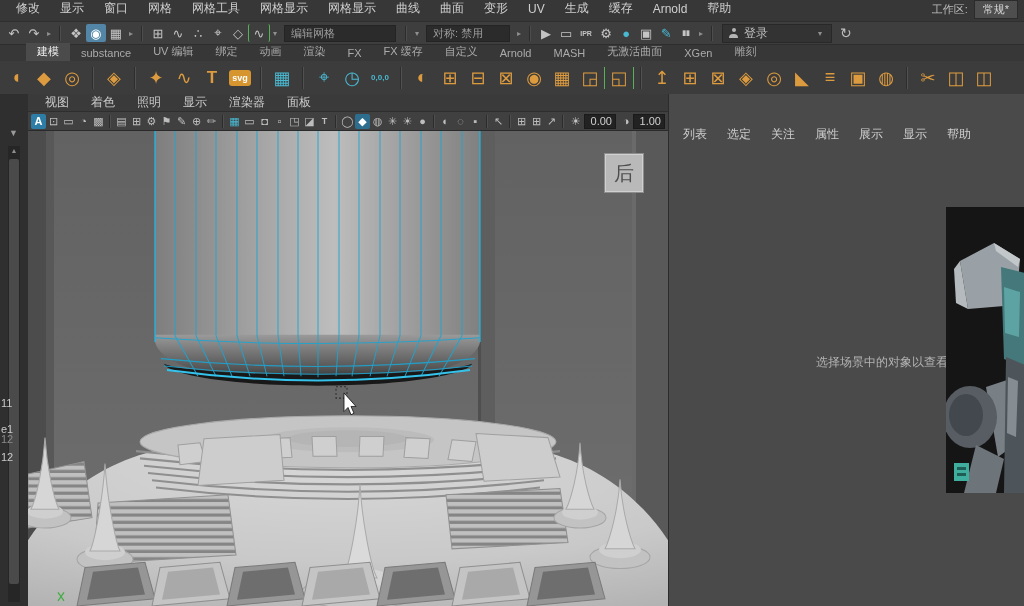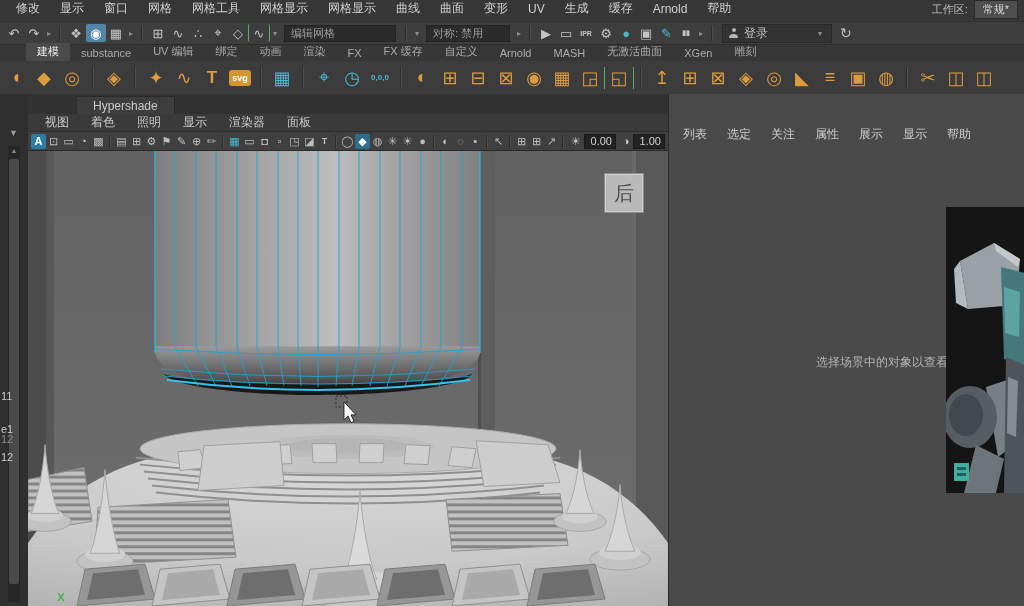--- a/index.html
+++ b/index.html
@@ -393,30 +393,27 @@
   </div>
 
   <div class="main">
 
     <div class="leftstrip">
       <span class="dd">▼</span>
       <div class="vscroll">
         <span class="up">▲</span>
         <span class="thumb"></span>
       </div>
-      <span class="frag" style="top:296px;">11</span>
+      <span class="frag" style="top:303px;">11</span>
       <span class="frag" style="top:329px;">e1</span>
       <span class="frag dim" style="top:339px;">12</span>
       <span class="frag" style="top:357px;">12</span>
     </div>
 
     <div class="hyp">
-      <div class="hyp-tabstrip">
-        <span class="hyp-tab">Hypershade</span>
-      </div>
       <div class="hyp-menus">
         <div style="display:flex;">
 
         <span class="mi">视图</span>
             <span class="mi">着色</span>
             <span class="mi">照明</span>
             <span class="mi">显示</span>
             <span class="mi">渲染器</span>
             <span class="mi">面板</span>
           </div>

